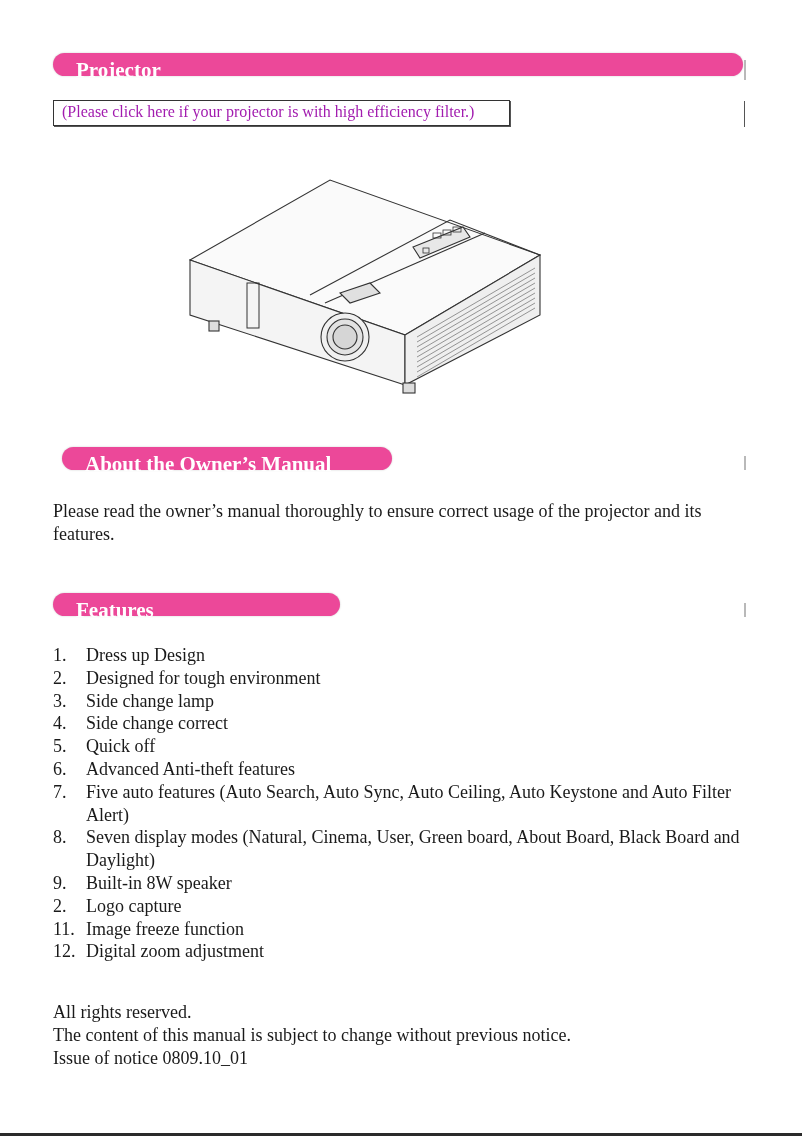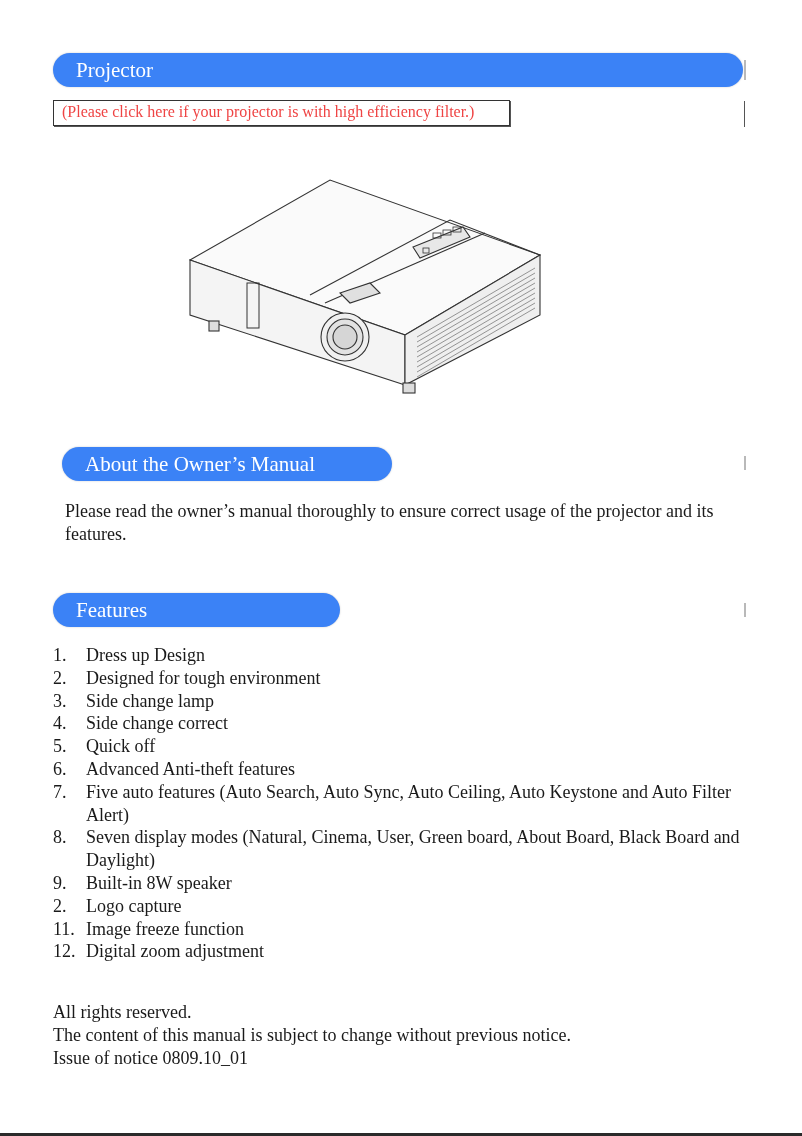--- a/index.html
+++ b/index.html
@@ -1,35 +1,35 @@
 <!DOCTYPE html>
 <html><head>
   <meta charset="utf-8">
   <style>
     html, body { margin: 0; padding: 0; background: #ffffff; }
     body {
       width: 802px; height: 1136px; position: relative; overflow: hidden;
       font-family: "Liberation Serif", "DejaVu Serif", serif; color: #1a1a1a;
     }
     .pill {
-      position: absolute; height: 34px; background: #3b82f6;
-      border-radius: 18px; color: #ffffff; font-weight: normal;
+      position: absolute; height: 23px; background: #ec4899;
+      border-radius: 18px; color: #ffffff; font-weight: bold;
       font-size: 21px; line-height: 35px; padding-left: 23px;
       box-sizing: border-box; box-shadow: 0 0 2px #c8c8c8;
     }
     .edge-mark {
       position: absolute; width: 2px; background: #b9b9b9;
     }
     .link-box {
       position: absolute; left: 53px; top: 100px; width: 457px; height: 26px;
       border: 1px solid #333; box-shadow: 1px 1px 0 #555; box-sizing: border-box;
       font-size: 16px; line-height: 22px; padding-left: 8px; white-space: nowrap;
-      cursor: pointer; color: #ef4444;
+      cursor: pointer; color: #a21caf;
     }
-    .para { position: absolute; left: 53px; font-size: 18px; line-height: 23px; margin-left: 12px; }
+    .para { position: absolute; left: 53px; font-size: 18px; line-height: 23px; }
     .features { position: absolute; left: 53px; top: 644px; width: 700px; font-size: 18px; line-height: 22.8px; }
     .feat { display: flex; }
     .feat .num { width: 33px; flex: none; }
     .feat .txt { flex: 1; }
     .footer-text { position: absolute; left: 53px; top: 1001px; font-size: 18px; line-height: 22.8px; }
     .bottom-rule { position: absolute; left: 0; right: 0; top: 1133px; height: 3px; background: #2a2a2a; }
     .illustration { position: absolute; left: 185px; top: 175px; width: 370px; height: 230px; }
   </style>
 </head>
 <body>

